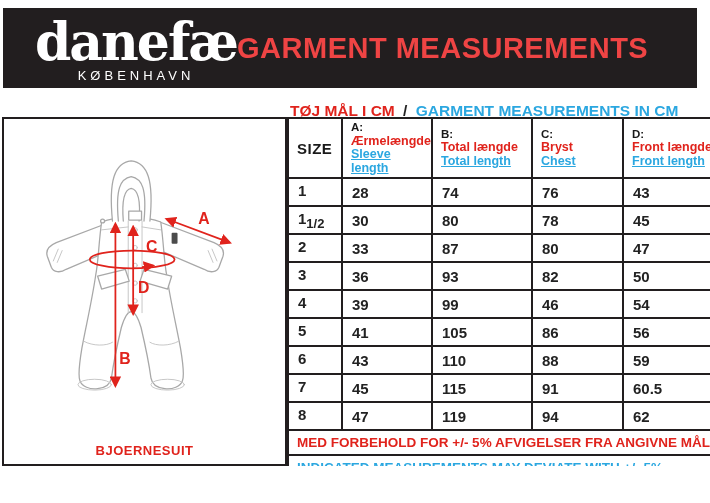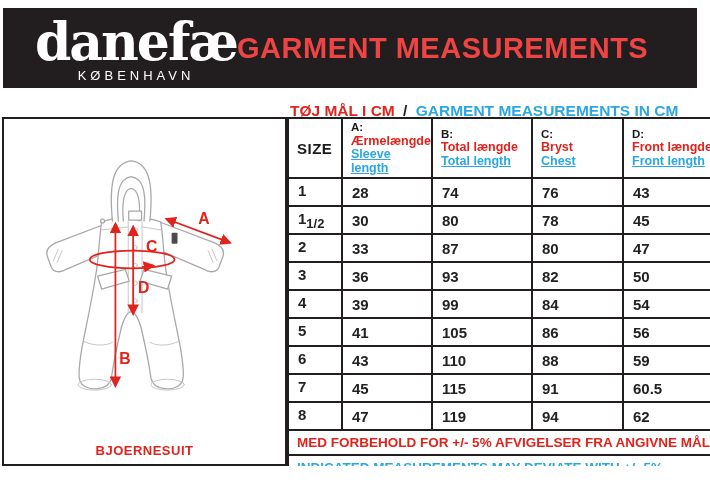--- a/index.html
+++ b/index.html
@@ -198,21 +198,21 @@
     <td class="val"><span>3</span><sub></sub></td>
     <td class="val">36</td>
     <td class="val">93</td>
     <td class="val">82</td>
     <td class="val">50</td>
   </tr>
           <tr>
     <td class="val"><span>4</span><sub></sub></td>
     <td class="val">39</td>
     <td class="val">99</td>
-    <td class="val">84</td>
+    <td class="val">46</td>
     <td class="val">54</td>
   </tr>
           <tr>
     <td class="val"><span>5</span><sub></sub></td>
     <td class="val">41</td>
     <td class="val">105</td>
     <td class="val">86</td>
     <td class="val">56</td>
   </tr>
           <tr>

